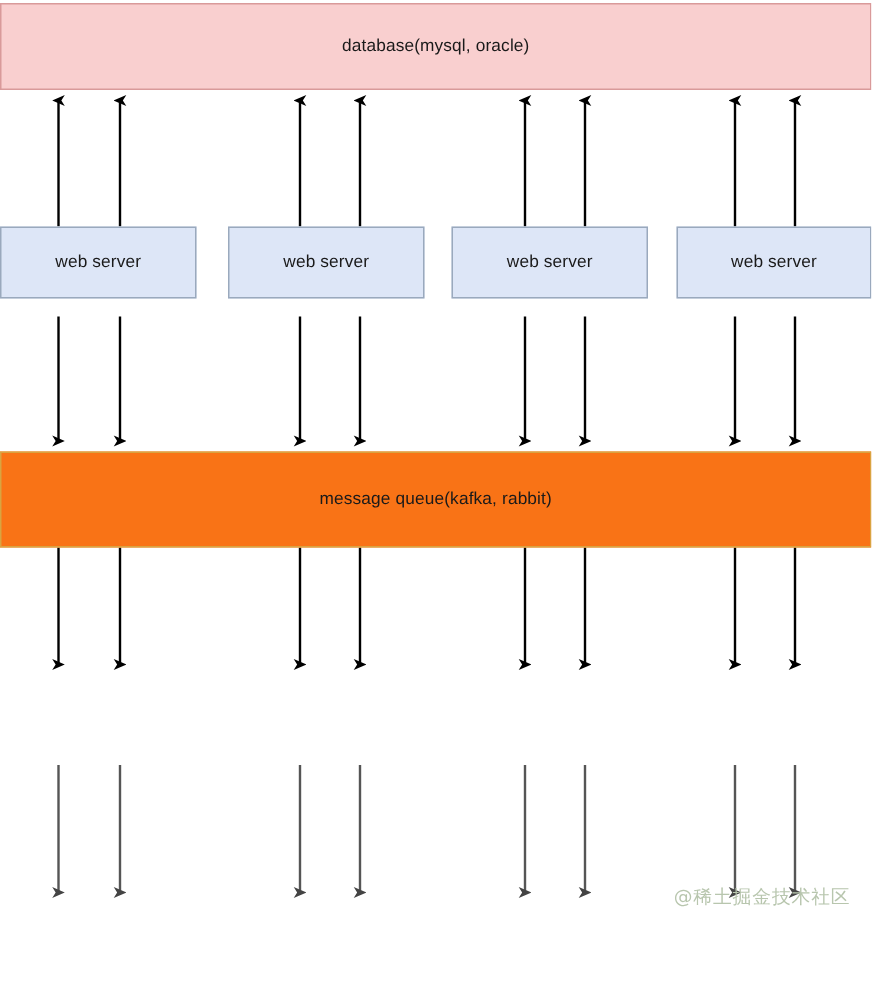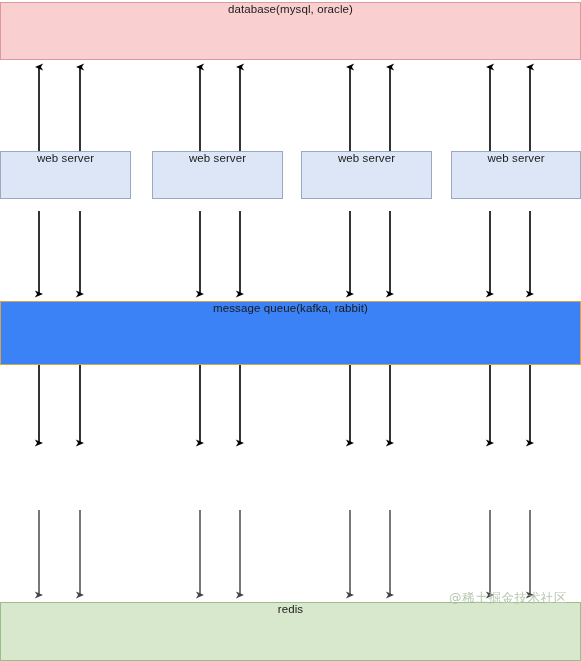--- a/index.html
+++ b/index.html
@@ -14,21 +14,21 @@
     position: relative;
     width: 581px;
     height: 661px;
     background: #ffffff;
     overflow: hidden;
   }
   .node {
     position: absolute;
     box-sizing: border-box;
     display: flex;
-    align-items: flex-start;
+    align-items: center;
     justify-content: center;
     font-size: 11.5px;
     color: #1a1a1a;
     letter-spacing: 0.1px;
   }
   .node-label {
     pointer-events: none;
     white-space: nowrap;
   }
   
@@ -49,21 +49,21 @@
   }
   .ws-1 { left: 0px; }
   .ws-2 { left: 152px; }
   .ws-3 { left: 301px; }
   .ws-4 { left: 451px; width: 130px; }
   .node-mq {
     left: 0px;
     top: 301px;
     width: 581px;
     height: 64px;
-    background: #3b82f6;
+    background: #f97316;
     border: 1px solid #d9a441;
   }
   .node-consumer {
     left: 0px;
     top: 450px;
     width: 581px;
     height: 60px;
     background: #f4f4f6;
     border: 1px solid #8d8d93;
   }
@@ -166,19 +166,16 @@
   </div>
   <div class="node node-webserver ws-4">
     <span class="node-label">web server</span>
   </div>
 
   <div class="node node-mq">
     <span class="node-label">message queue(kafka, rabbit)</span>
   </div>
 
 
-  <div class="node node-redis">
-    <span class="node-label">redis</span>
-  </div>
 
   <div class="watermark">@稀土掘金技术社区</div>
 
 </div>
 
 </body></html>

